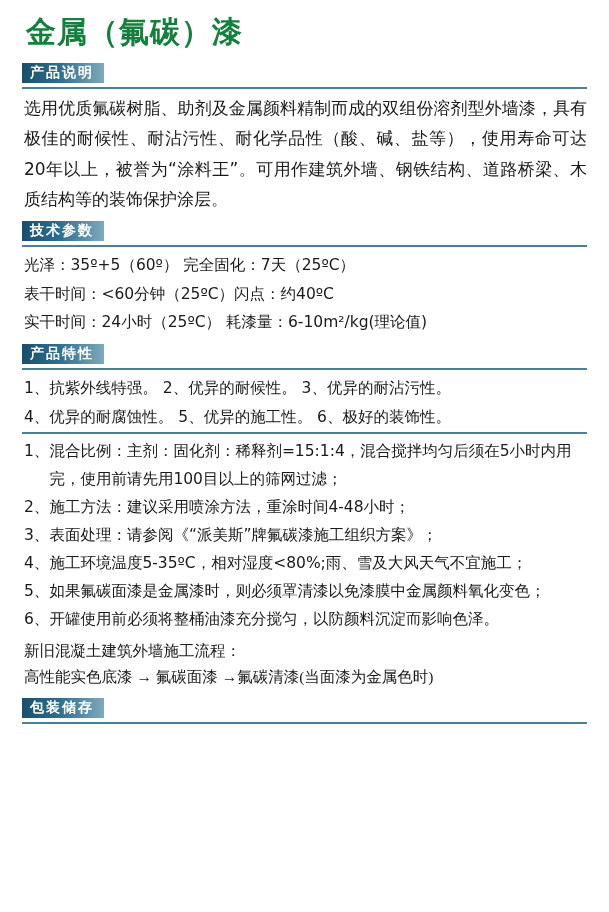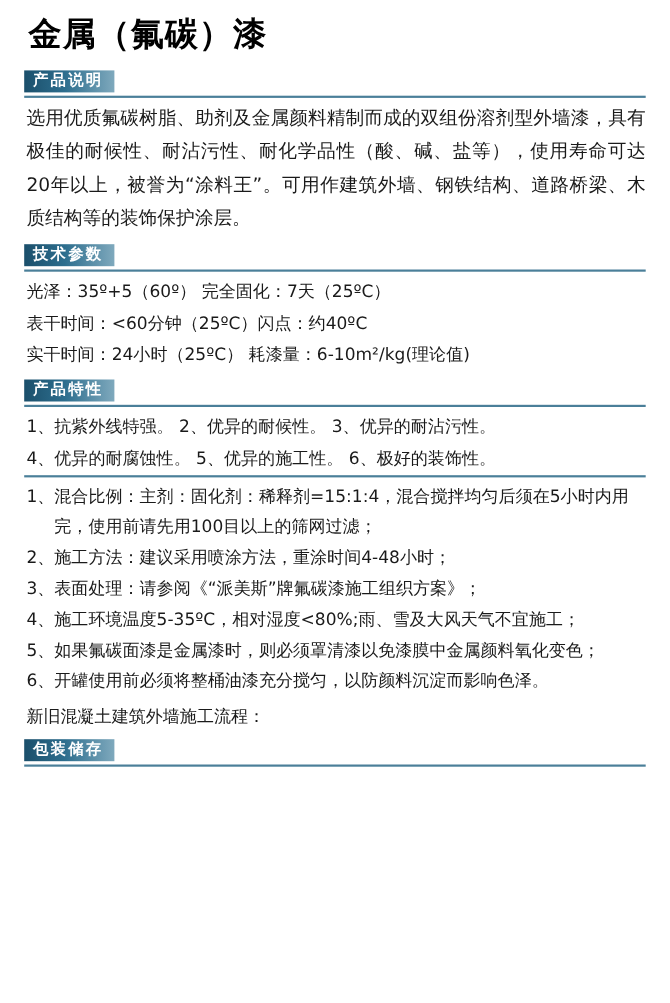--- a/index.html
+++ b/index.html
@@ -19,21 +19,21 @@
     width: 609px;
     height: 912px;
     padding: 0;
     box-sizing: border-box;
   }
   .title {
     font-size: 30px;
     font-weight: bold;
     letter-spacing: 1px;
     padding: 14px 0 6px 26px;
-    color: #000000;
+    color: #15803d;
     line-height: 1.2;
   }
   .section-head {
     position: relative;
     margin: 6px 0 4px 22px;
     height: 21px;
   }
   .section-head .tag {
     display: inline-block;
     background: linear-gradient(to right, #1b4f6b 0%, #2d6e8e 45%, #7fa9bd 100%);
@@ -82,20 +82,21 @@
     flex: 0 0 auto;
     white-space: nowrap;
   }
   .num-item .txt {
     flex: 1 1 auto;
   }
   .flow {
     font-size: 15.5px;
     line-height: 1.72;
     margin: 0 20px 0 24px;
+    font-family: Liberation Serif, serif;
   }
   .spacer-4 { height: 4px; }
 </style>
 </head>
 <body>
 
 <div class="page">
 
   <div class="title">金属（氟碳）漆</div>
 
@@ -147,20 +148,21 @@
     <div class="num-item">
       <span class="n">5、</span>
       <span class="txt">如果氟碳面漆是金属漆时，则必须罩清漆以免漆膜中金属颜料氧化变色；</span>
     </div>
     <div class="num-item">
       <span class="n">6、</span>
       <span class="txt">开罐使用前必须将整桶油漆充分搅匀，以防颜料沉淀而影响色泽。</span>
     </div>
     <div class="spacer-4"></div>
     <div class="flow">新旧混凝土建筑外墙施工流程：</div>
+    <div class="flow">高性能实色底漆 → 氟碳面漆 →氟碳清漆(当面漆为金属色时)</div>
   </div>
 
   <div class="section-head">
     <span class="tag">包装储存</span>
   </div>
   <hr class="rule thick">
 
 </div>
 
 </body></html>

